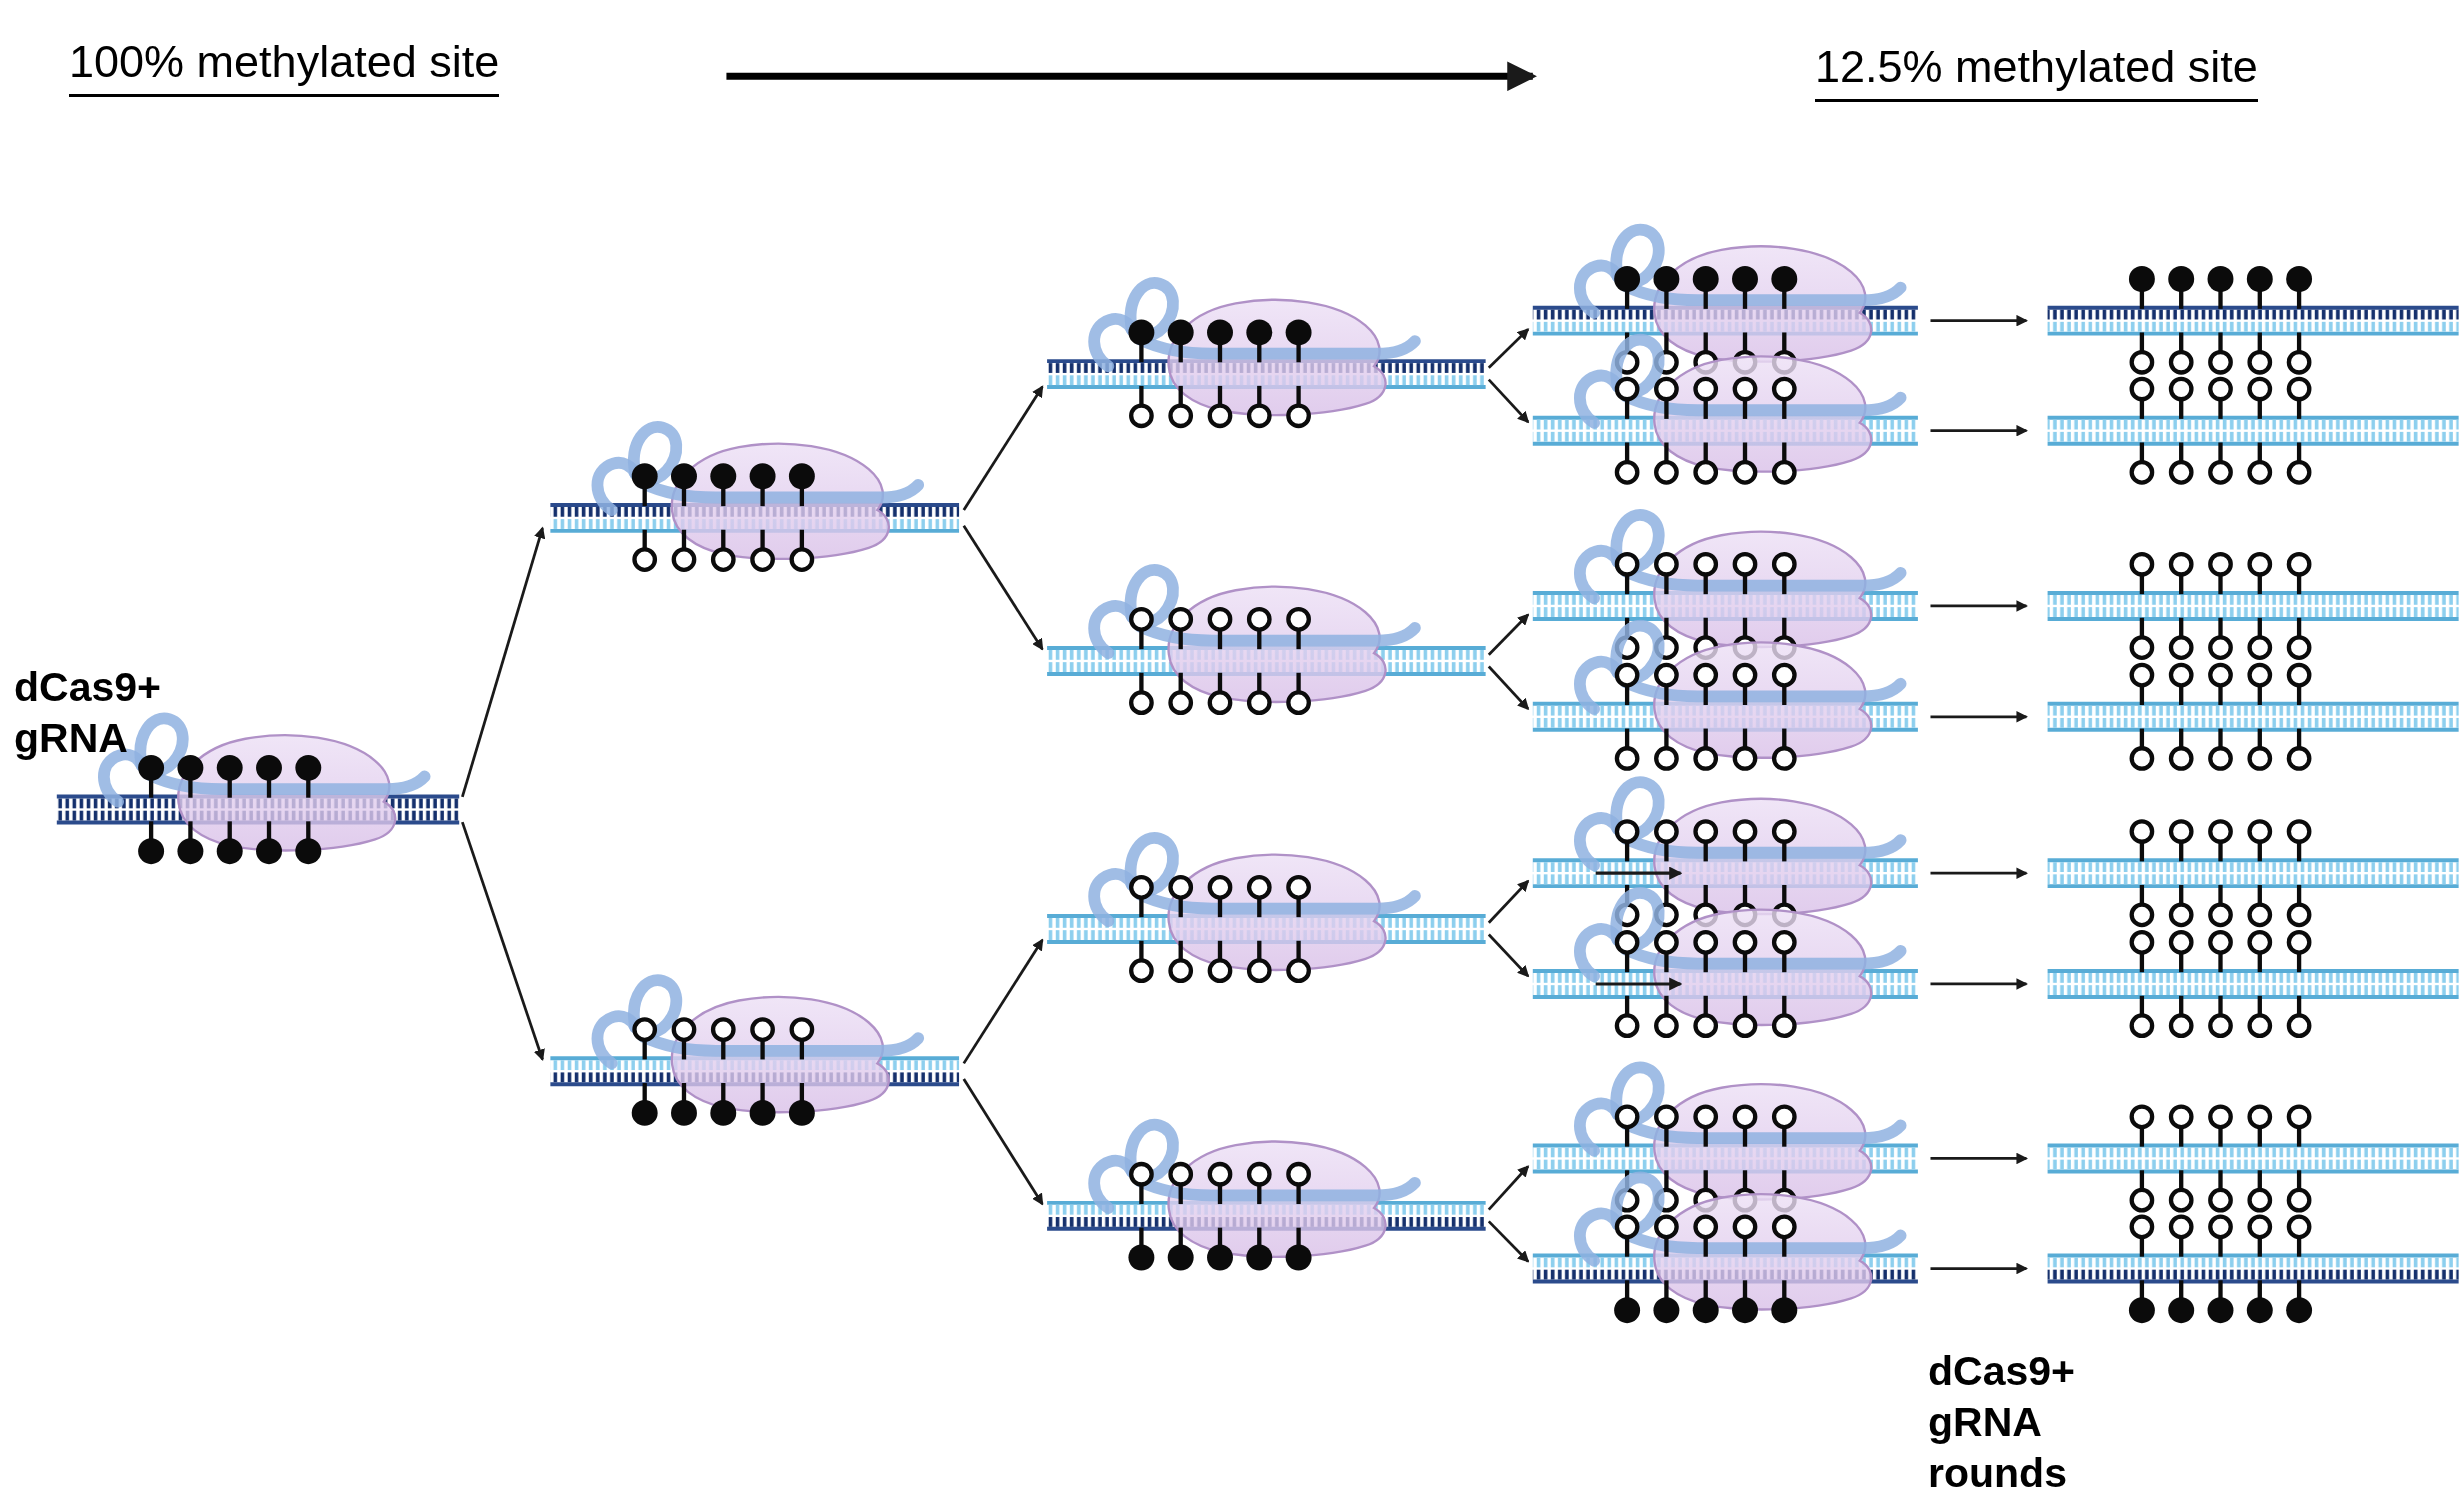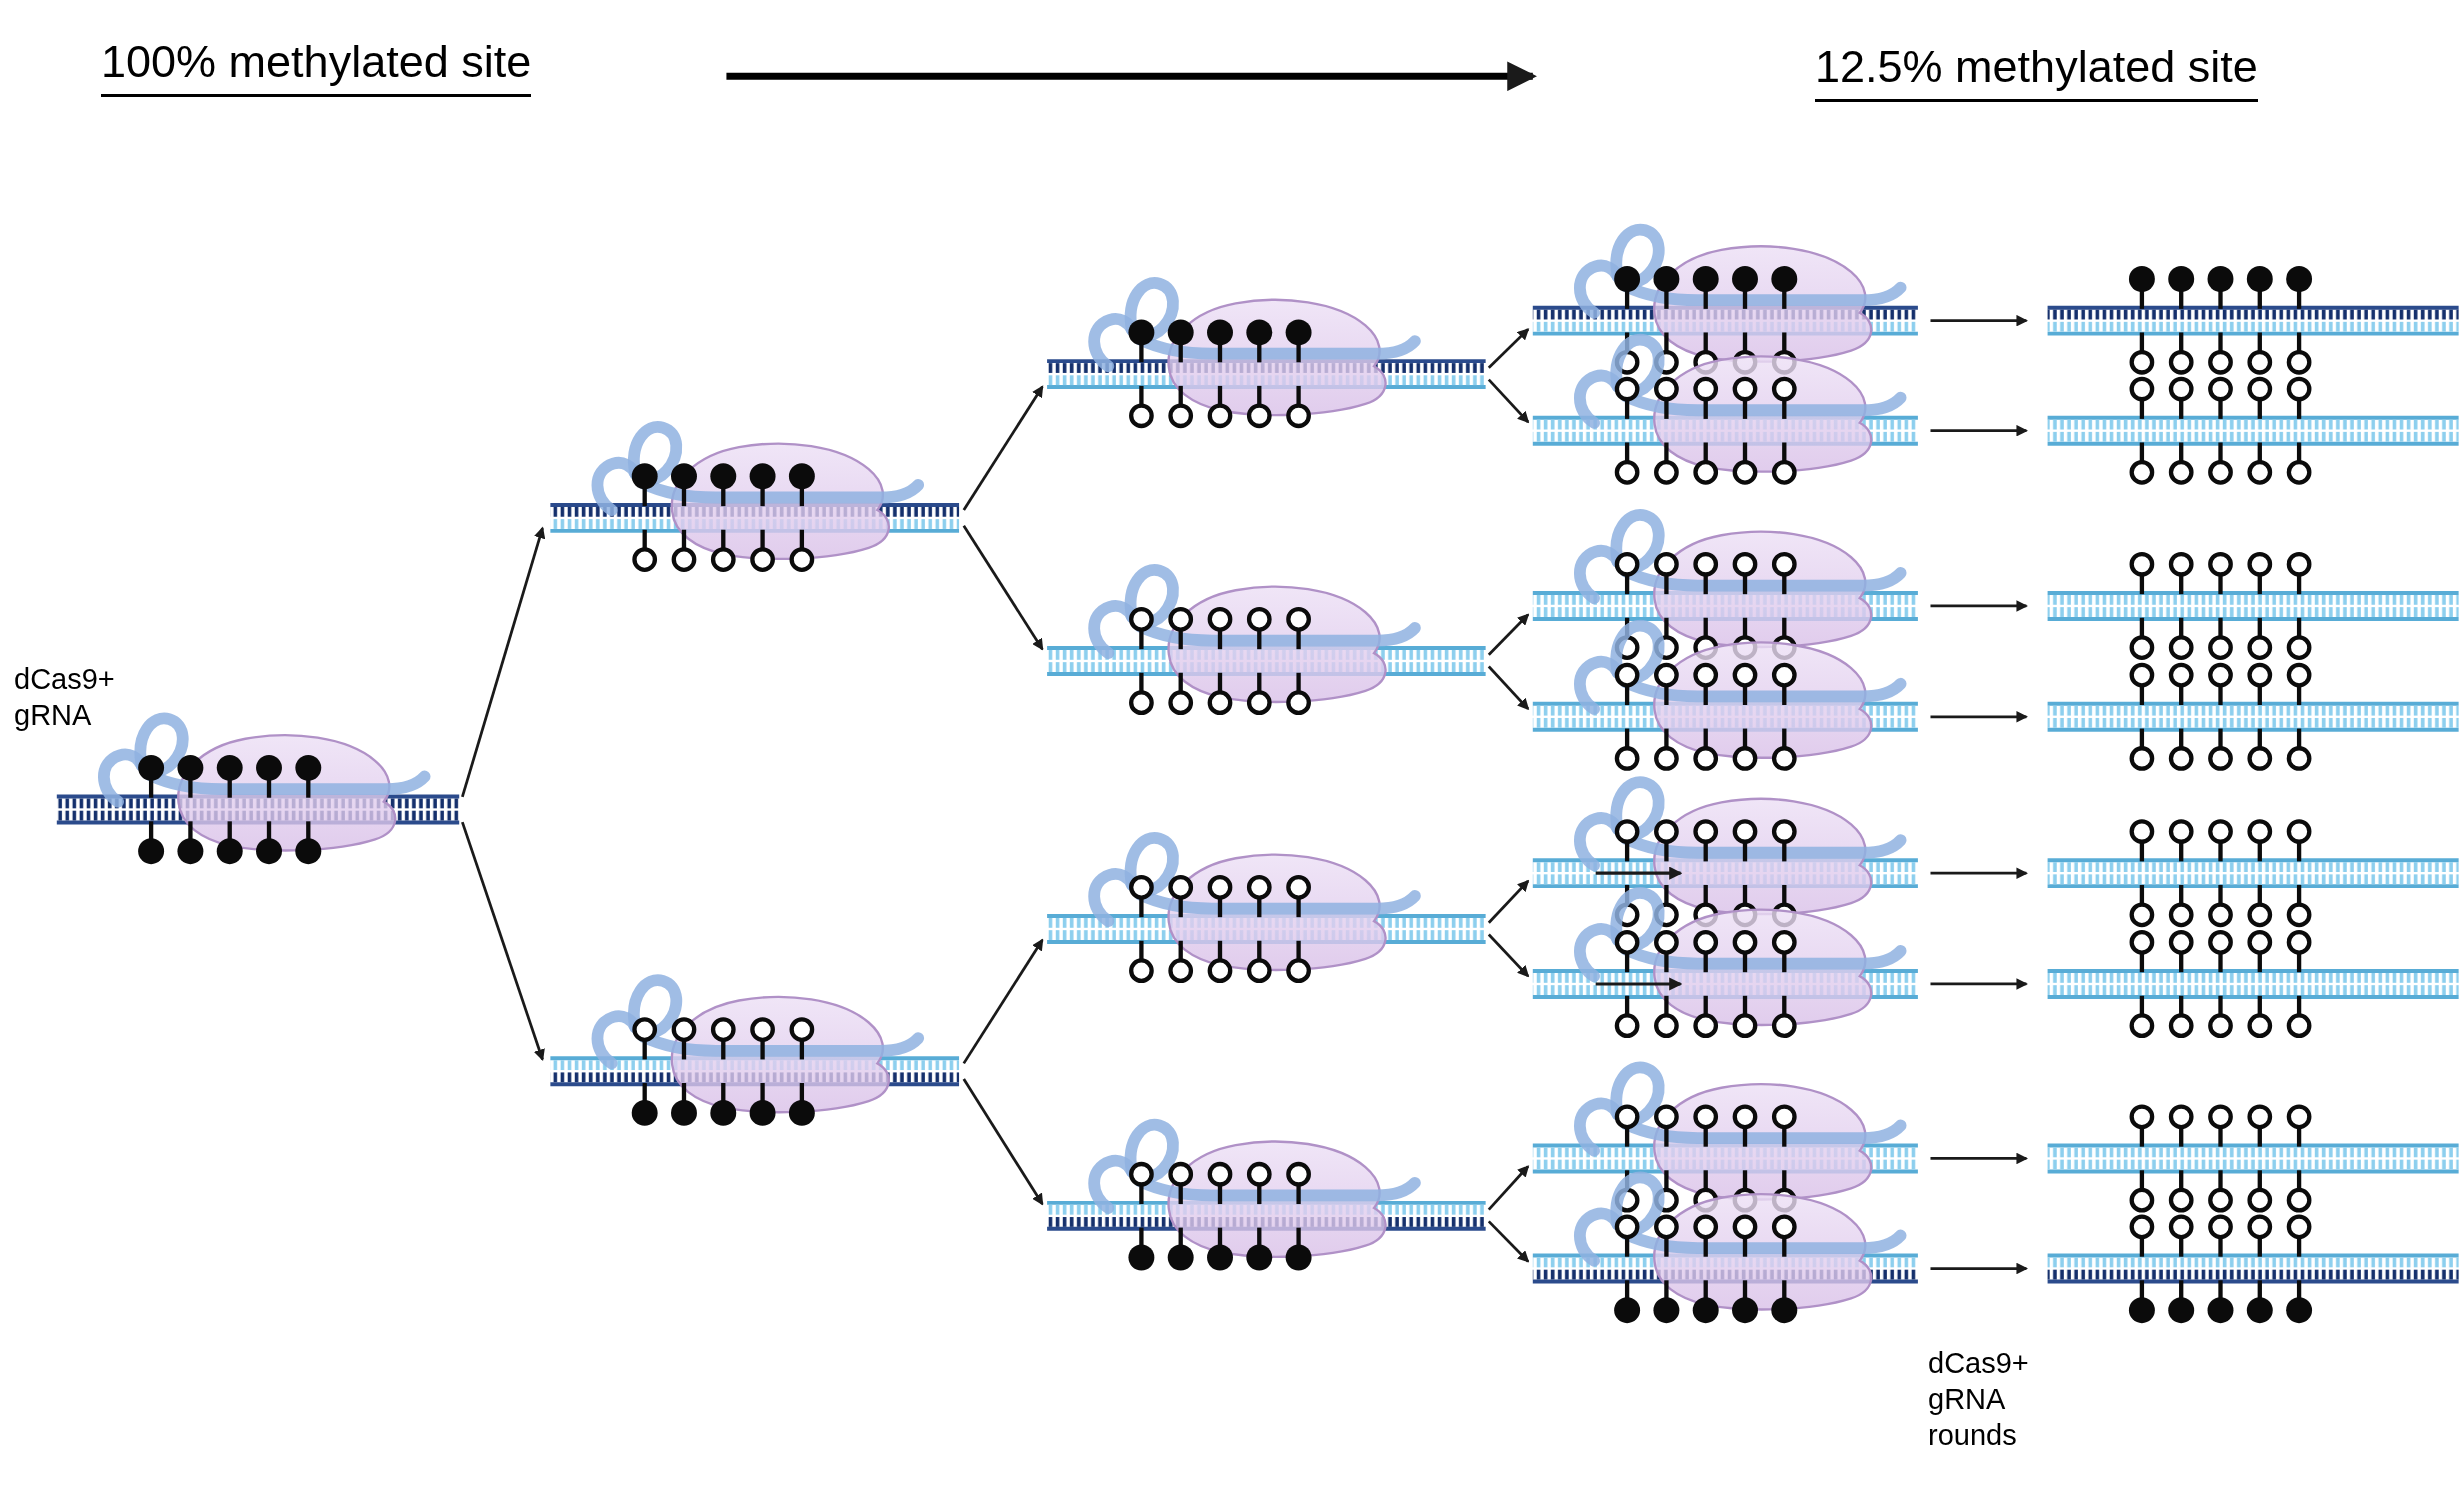--- a/index.html
+++ b/index.html
@@ -3,21 +3,21 @@
 <meta charset="utf-8">
 <style>
   html,body{margin:0;padding:0;}
   body{
     width:2462px;height:1498px;background:#ffffff;position:relative;
     font-family:"Liberation Sans",sans-serif;overflow:hidden;
   }
   .stage{position:absolute;inset:0;}
   svg.diagram{position:absolute;left:0;top:0;}
   .t{position:absolute;color:#000;font-size:45px;white-space:nowrap;letter-spacing:0px;}
-  .t.small{font-size:29px;line-height:1.24;}
+  .t.small{font-size:41px;line-height:1.24;font-weight:bold;}
   .underline{border-bottom:3.1px solid #000;padding-bottom:5.5px;}
 </style>
 </head>
 <body>
 
 <div class="stage">
 
   <svg class="diagram" id="diagram" width="2462" height="1498" viewBox="0 0 3132 1906">
       <defs>
         <pattern id="teeth-dark" width="9" height="9" patternUnits="userSpaceOnUse">
@@ -742,21 +742,21 @@
       <line x1="2456" y1="912" x2="2578" y2="912" stroke="#1a1a1a" stroke-width="3.5" marker-end="url(#ah)"></line>
       <line x1="2456" y1="1111" x2="2578" y2="1111" stroke="#1a1a1a" stroke-width="3.5" marker-end="url(#ah)"></line>
       <line x1="2456" y1="1252" x2="2578" y2="1252" stroke="#1a1a1a" stroke-width="3.5" marker-end="url(#ah)"></line>
       <line x1="2456" y1="1474" x2="2578" y2="1474" stroke="#1a1a1a" stroke-width="3.5" marker-end="url(#ah)"></line>
       <line x1="2456" y1="1614" x2="2578" y2="1614" stroke="#1a1a1a" stroke-width="3.5" marker-end="url(#ah)"></line>
       <line x1="2030" y1="1111" x2="2138" y2="1111" stroke="#1a1a1a" stroke-width="4" marker-end="url(#ah)"></line>
       <line x1="2030" y1="1252" x2="2138" y2="1252" stroke="#1a1a1a" stroke-width="4" marker-end="url(#ah)"></line>
       <line x1="924" y1="97" x2="1950" y2="97" stroke="#000000" stroke-width="9" marker-end="url(#ah)"></line>
     </svg>
 
-  <div class="t underline" style="left:69px; top:36px;margin-left:32px;">100% methylated site</div>
+  <div class="t underline" style="left:69px; top:36px;">100% methylated site</div>
 
 
   <div class="t underline" style="left:1783px; top:41px;margin-left:32px;">12.5% methylated site</div>
 
   <div class="t small" style="left:14px; top:662px;">
     <div>dCas9+</div>
     <div>gRNA</div>
   </div>
 
   <div class="t small" style="left:1928px; top:1346px;">

